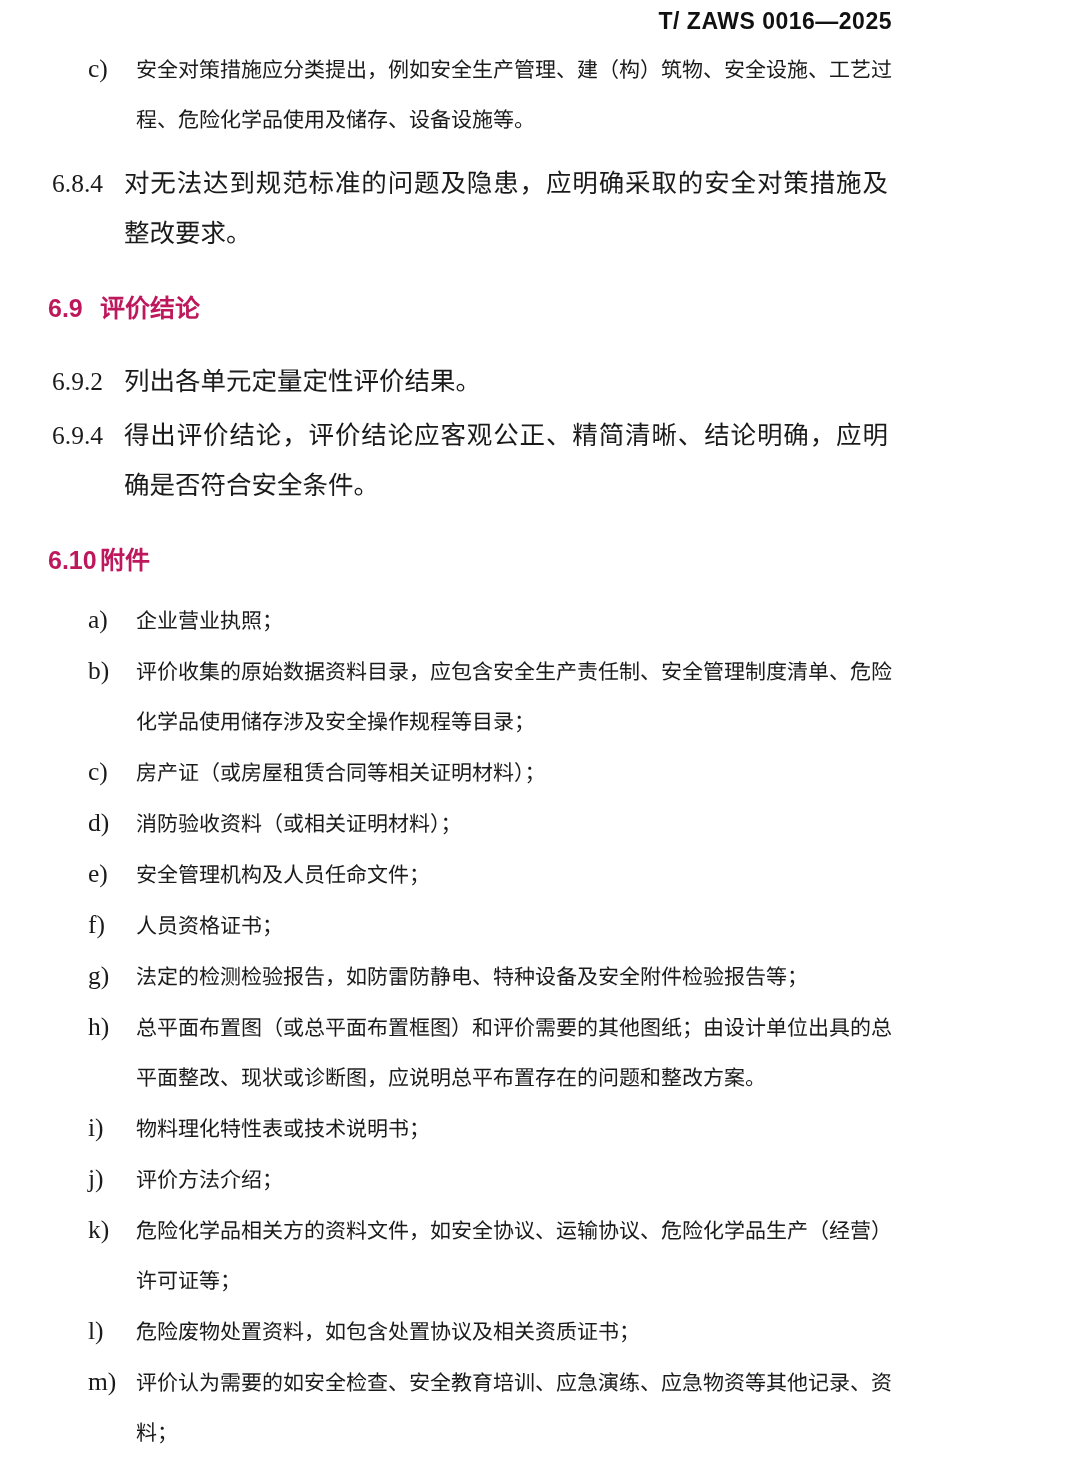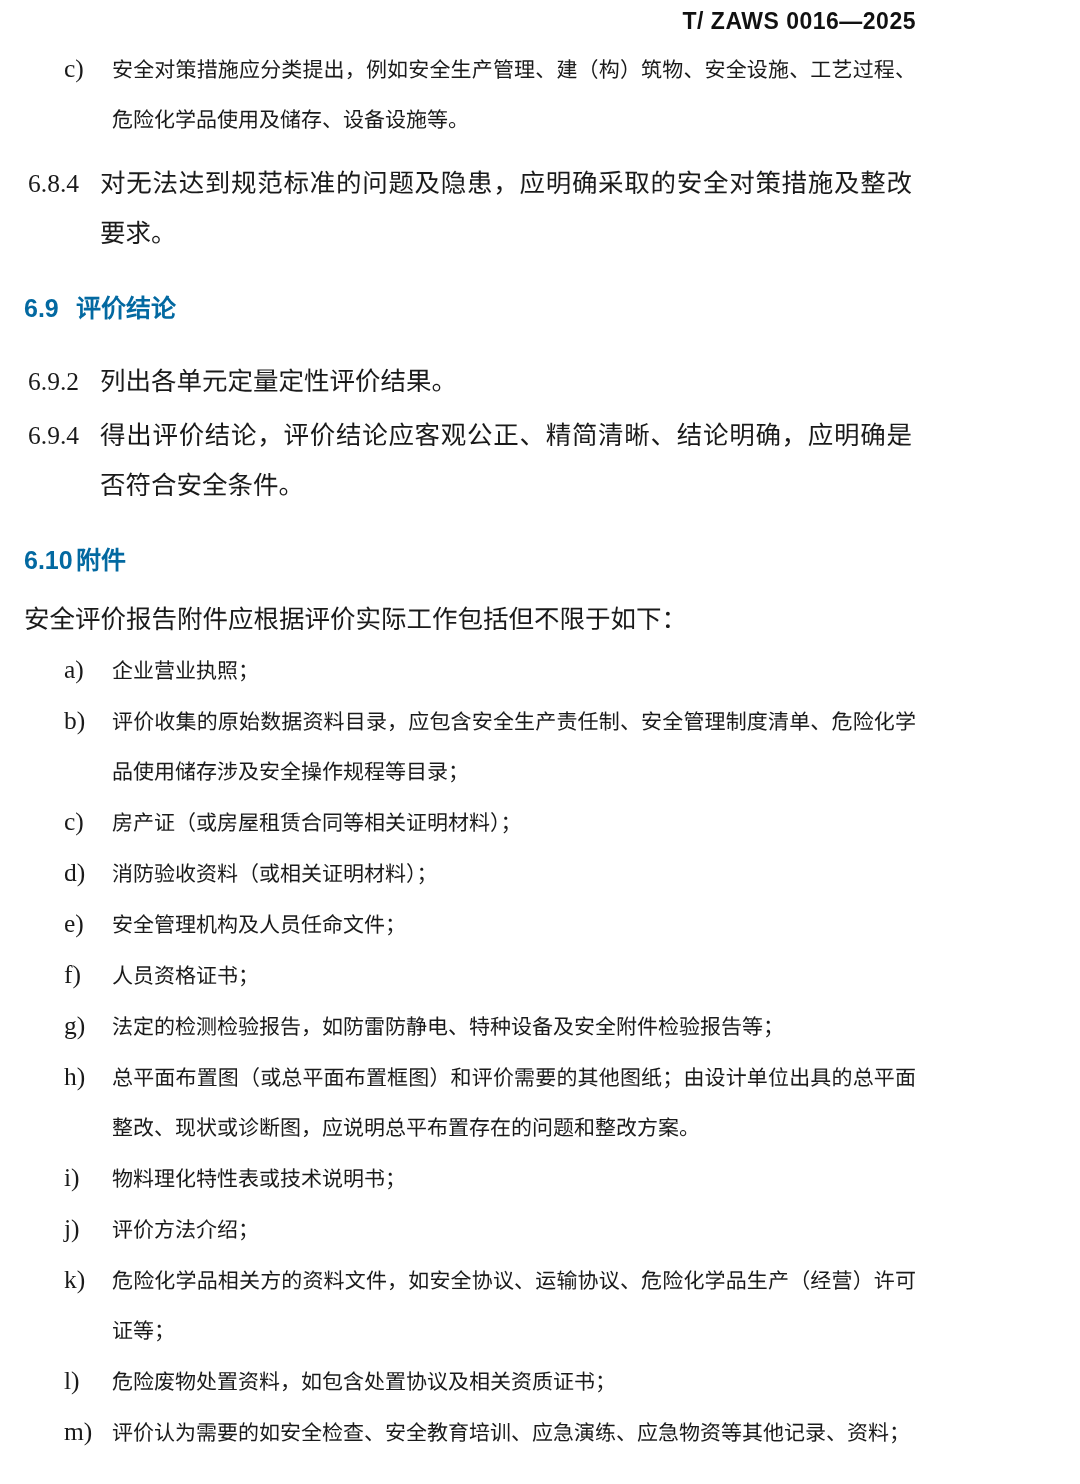--- a/index.html
+++ b/index.html
@@ -15,21 +15,21 @@
     font-family: "Liberation Serif", "DejaVu Serif", serif;
     color: #1a1a1a;
     overflow: hidden;
   }
 
   .page {
     position: relative;
     width: 940px;
     height: 1484px;
     box-sizing: border-box;
-    padding: 0 24px;
+    padding: 0 48px;
   }
 
   
   .page-header {
     height: 44px;
     display: flex;
     align-items: flex-start;
     justify-content: flex-end;
     padding-top: 8px;
     box-sizing: border-box;
@@ -66,21 +66,21 @@
   }
 
   
   .heading {
     display: flex;
     align-items: baseline;
     font-family: "Liberation Sans", "DejaVu Sans", sans-serif;
     font-weight: bold;
     font-size: 25px;
     line-height: 50px;
-    color: #0369a1;
+    color: #be185d;
   }
   .heading .h-num {
     flex: 0 0 auto;
     min-width: 52px;
     white-space: nowrap;
   }
   .heading .h-text {
     flex: 1 1 auto;
   }
 
@@ -168,21 +168,20 @@
 
   <div class="gap-md"></div>
 
   <div class="heading">
     <span class="h-num">6.10</span>
     <span class="h-text">附件</span>
   </div>
 
   <div class="gap-sm"></div>
 
-  <div class="para">安全评价报告附件应根据评价实际工作包括但不限于如下：</div>
 
   <div class="letter-list">
 
     <div class="letter-item">
       <span class="letter-marker">a)</span>
       <span class="letter-body">企业营业执照；</span>
     </div>
 
     <div class="letter-item">
       <span class="letter-marker">b)</span>

